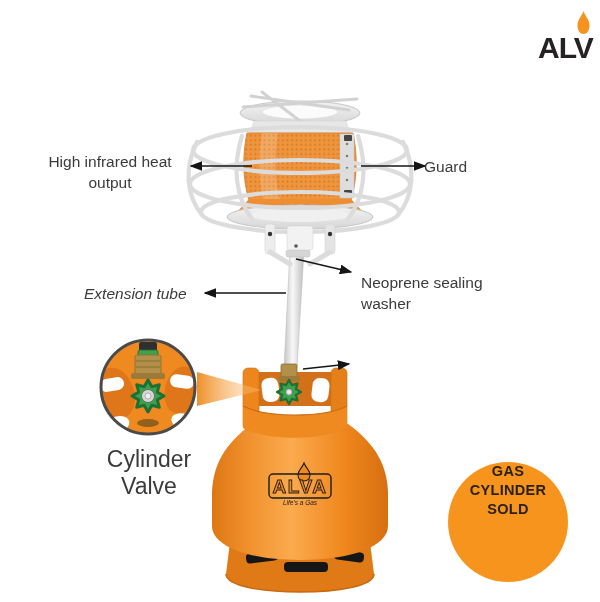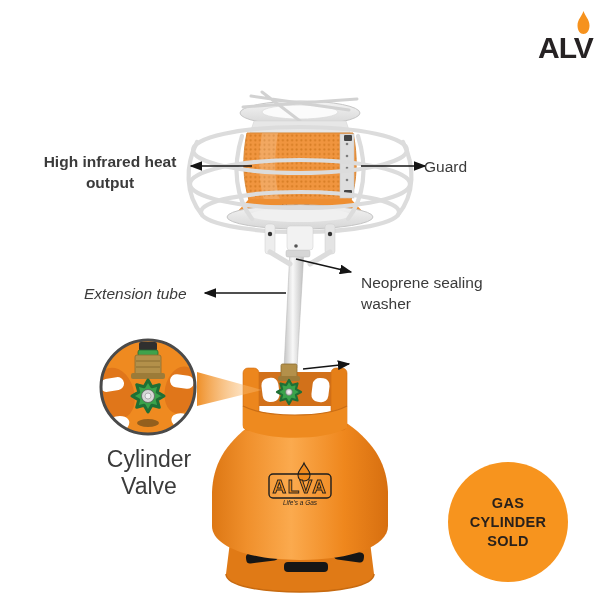--- a/index.html
+++ b/index.html
@@ -5,21 +5,21 @@
   html,body{margin:0;padding:0;background:#fff;}
   .canvas{position:relative;width:600px;height:602px;background:#ffffff;overflow:hidden;
           font-family:"Liberation Sans",sans-serif;}
   .product-svg{position:absolute;left:0;top:0;width:600px;height:602px;}
   .callout{position:absolute;color:#3b3b3b;font-size:15.5px;line-height:21px;}
   .callout.center{text-align:center;}
   .brand-logo{position:absolute;left:538px;top:31px;width:66px;height:36px;
               font-weight:800;font-size:30px;letter-spacing:-1px;color:#262223;}
   .brand-flame{position:absolute;left:38px;top:-20px;width:15px;height:24px;}
   .badge{position:absolute;left:448px;top:462px;width:120px;height:120px;border-radius:50%;
-         background:#f7941e;display:flex;flex-direction:column;align-items:center;justify-content:center;
+         background:#f7941e;display:flex;flex-direction:column;align-items:center;justify-content:flex-start;
          color:#2a211b;font-weight:bold;font-size:14.5px;line-height:19px;letter-spacing:.3px;text-align:center;}
   .valve-label{position:absolute;left:83px;top:446px;width:132px;text-align:center;
                color:#3b3b3b;font-size:23px;}
 </style>
 </head>
 <body>
 
 <div class="canvas">
 
   <svg class="product-svg" viewBox="0 0 600 602" xmlns="http://www.w3.org/2000/svg">
@@ -178,21 +178,21 @@
     </g>
   </svg>
 
   <div class="brand-logo">
     <span>ALV</span>
     <svg class="brand-flame" viewBox="0 0 14 24">
       <path d="M7,0 C8.5,5 13,8.5 13,14.5 C13,19.5 10.3,23 7,23 C3.7,23 1,19.5 1,14.5 C1,8.5 5.5,5 7,0 Z" fill="#f6921e"></path>
     </svg>
   </div>
 
-  <div class="callout center" style="left:28px;top:151px;width:164px;font-weight:bold;">High infrared heat output</div>
+  <div class="callout center" style="left:28px;top:151px;width:164px;">High infrared heat output</div>
   <div class="callout" style="left:424px;top:156px;text-align:right;">Guard</div>
   <div class="callout" style="left:361px;top:272px;width:145px;">Neoprene sealing washer</div>
   <div class="callout" style="left:84px;top:283px;font-style:italic;">Extension tube</div>
   <div class="valve-label">Cylinder Valve</div>
 
   <div class="badge">
     <span>GAS</span>
     <span>CYLINDER</span>
     <span>SOLD</span>
   </div>

